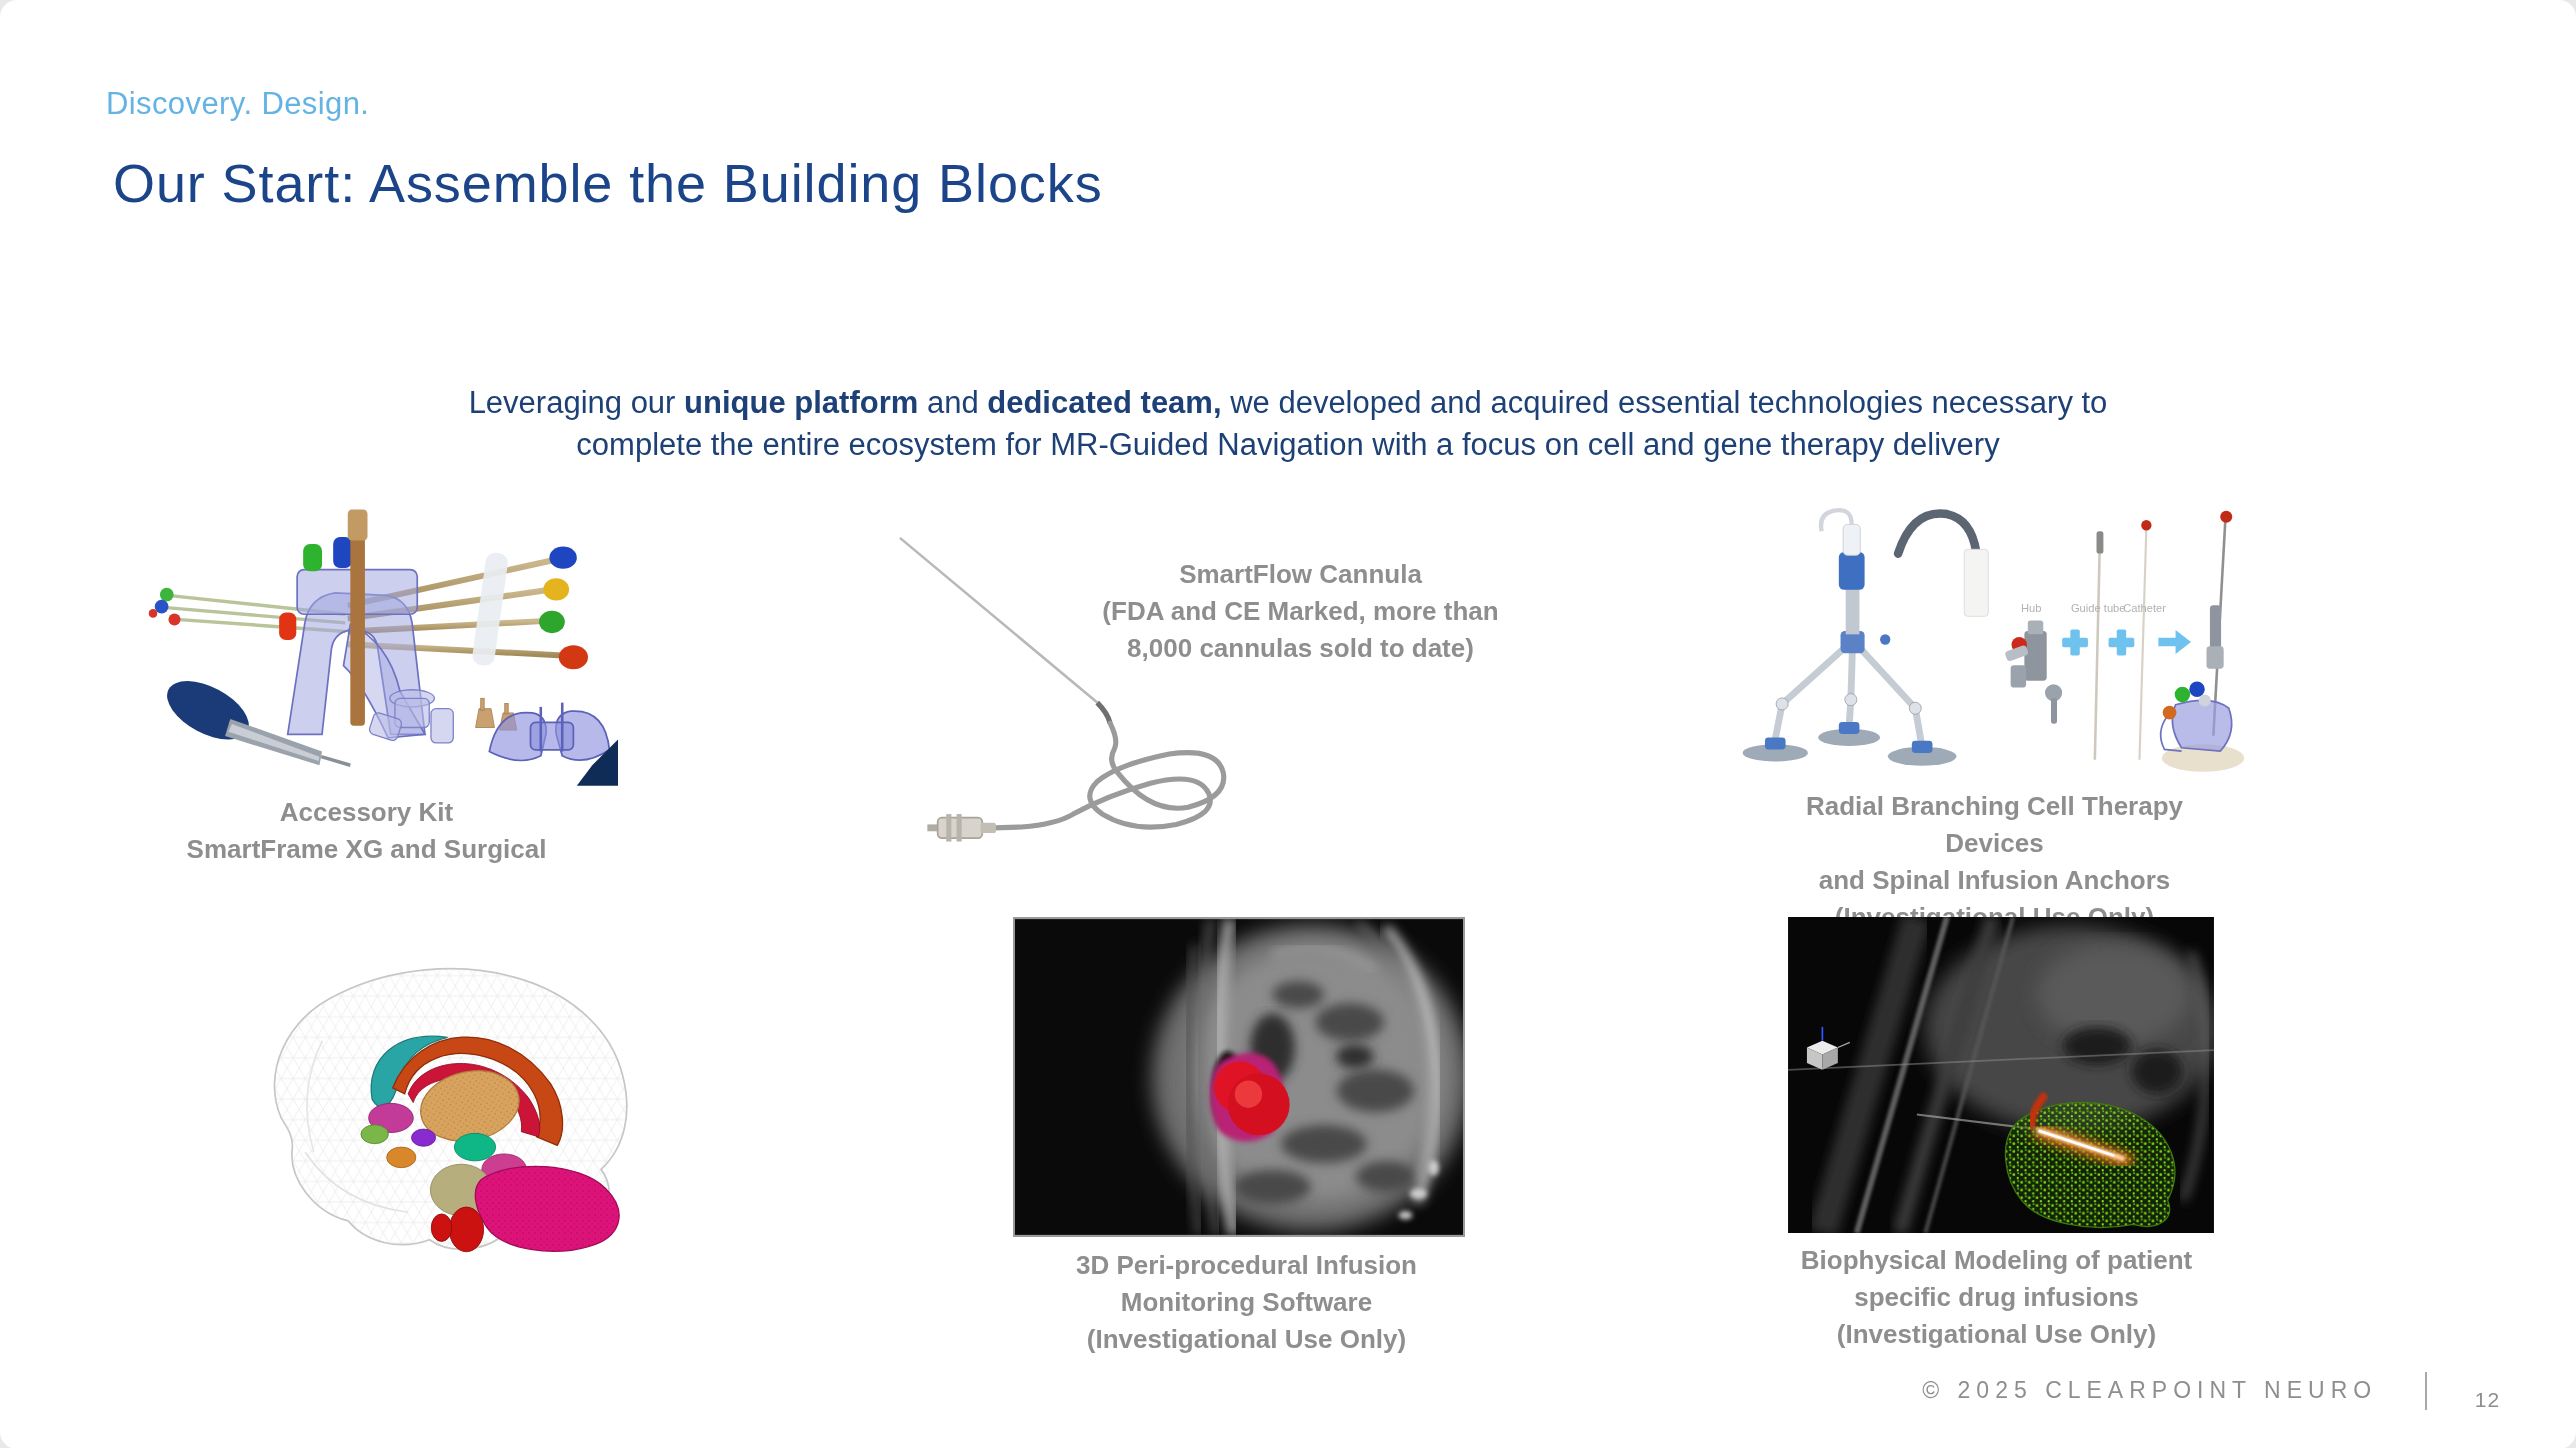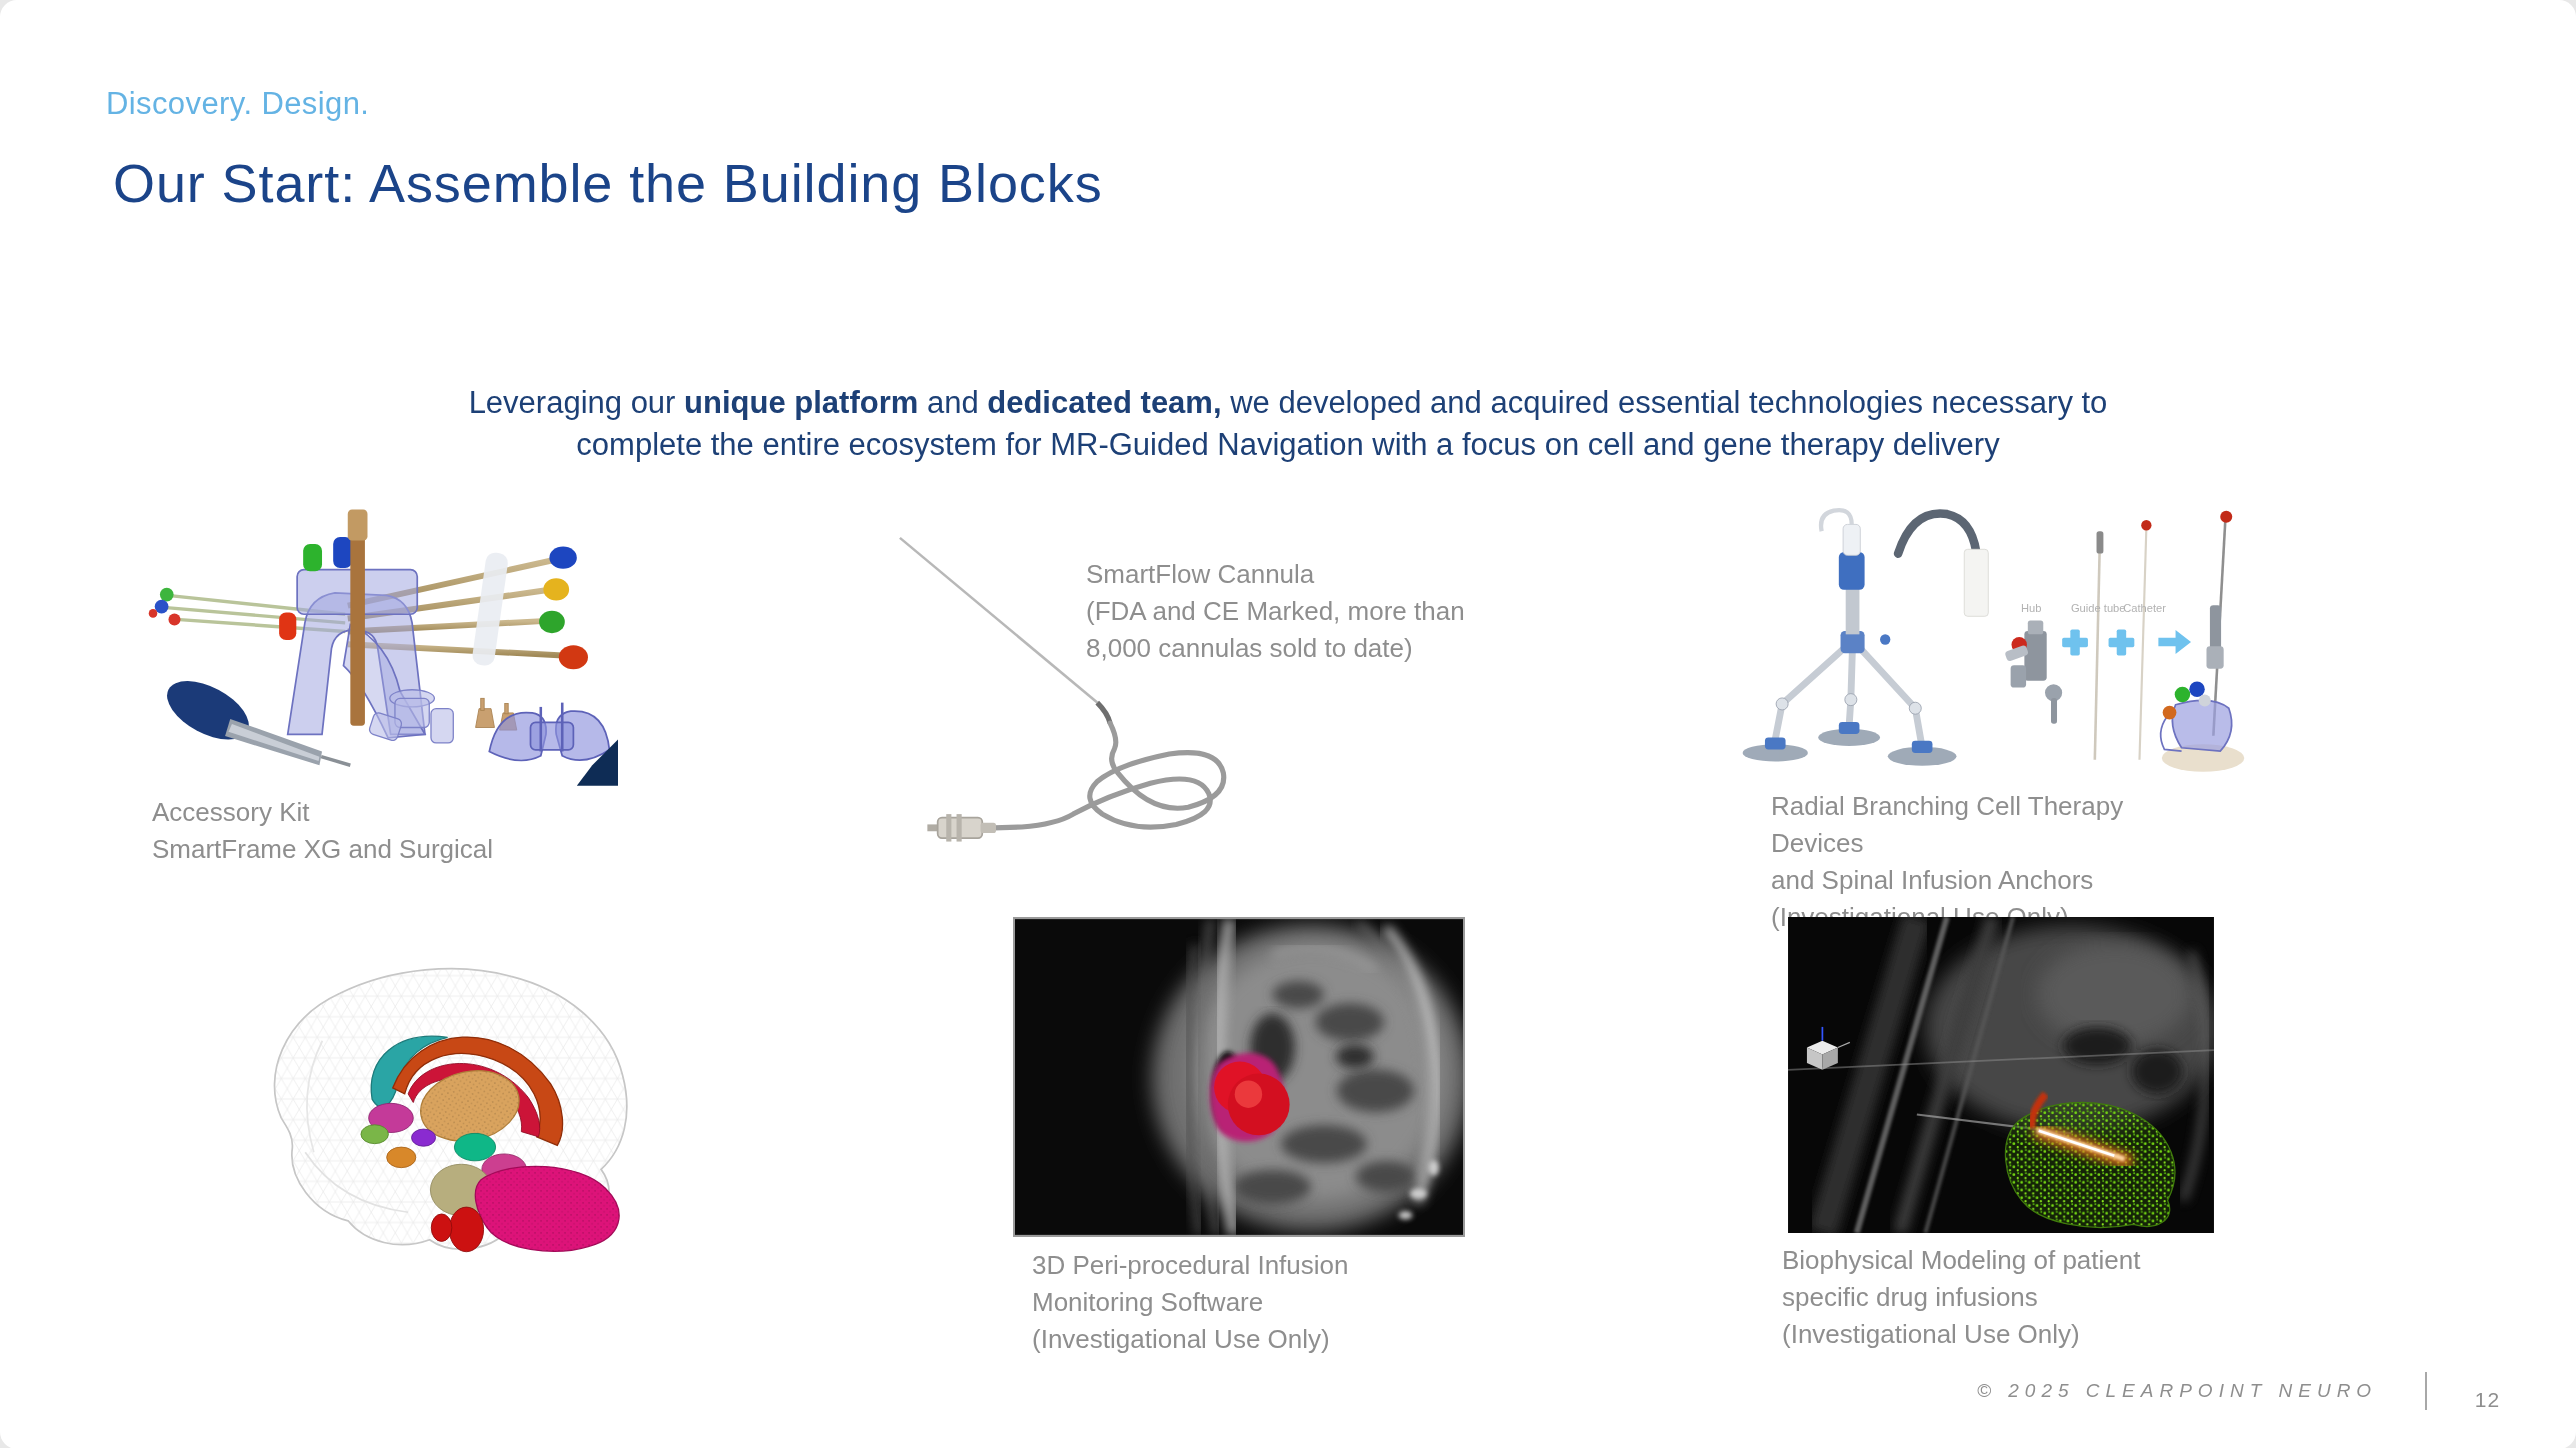--- a/index.html
+++ b/index.html
@@ -25,30 +25,30 @@
   .lede{
     position:absolute;left:129px;top:355px;width:2318px;
     text-align:center;color:var(--body-navy);
     font-size:31px;line-height:42px;margin-top:27px;
   }
   .lede b{font-weight:700;}
   .lede-line{display:block;}
   figure{position:absolute;margin:0;padding:0;}
   figure svg{display:block;}
   .caption{
-    position:absolute;color:var(--gray);
-    font-size:26px;line-height:37px;
+    position:absolute;text-align:center;color:var(--gray);
+    font-size:26px;line-height:37px;font-weight:bold;
   }
   .caption span{display:block;}
   .framed{border:2.6px solid #9a9a9a;}
   .footer{
     position:absolute;top:1370px;right:76px;height:41px;
     display:flex;align-items:center;gap:48px;color:var(--gray);
   }
-  .copyright{font-size:19px;letter-spacing:6px;white-space:nowrap;font-style:italic;}
+  .copyright{font-size:23px;letter-spacing:6px;white-space:nowrap;}
   .footer-divider{width:1.7px;height:38px;background:#a8a8a8;}
   .page-number{font-size:21px;letter-spacing:0.9px;margin-top:19px;}
   .fig-label{font-size:13px;fill:#b2b2b2;text-anchor:middle;font-family:"Liberation Sans",sans-serif;}
 </style>
 </head>
 <body>
 
 <div class="slide">
 
   <div class="eyebrow">Discovery. Design.</div>

